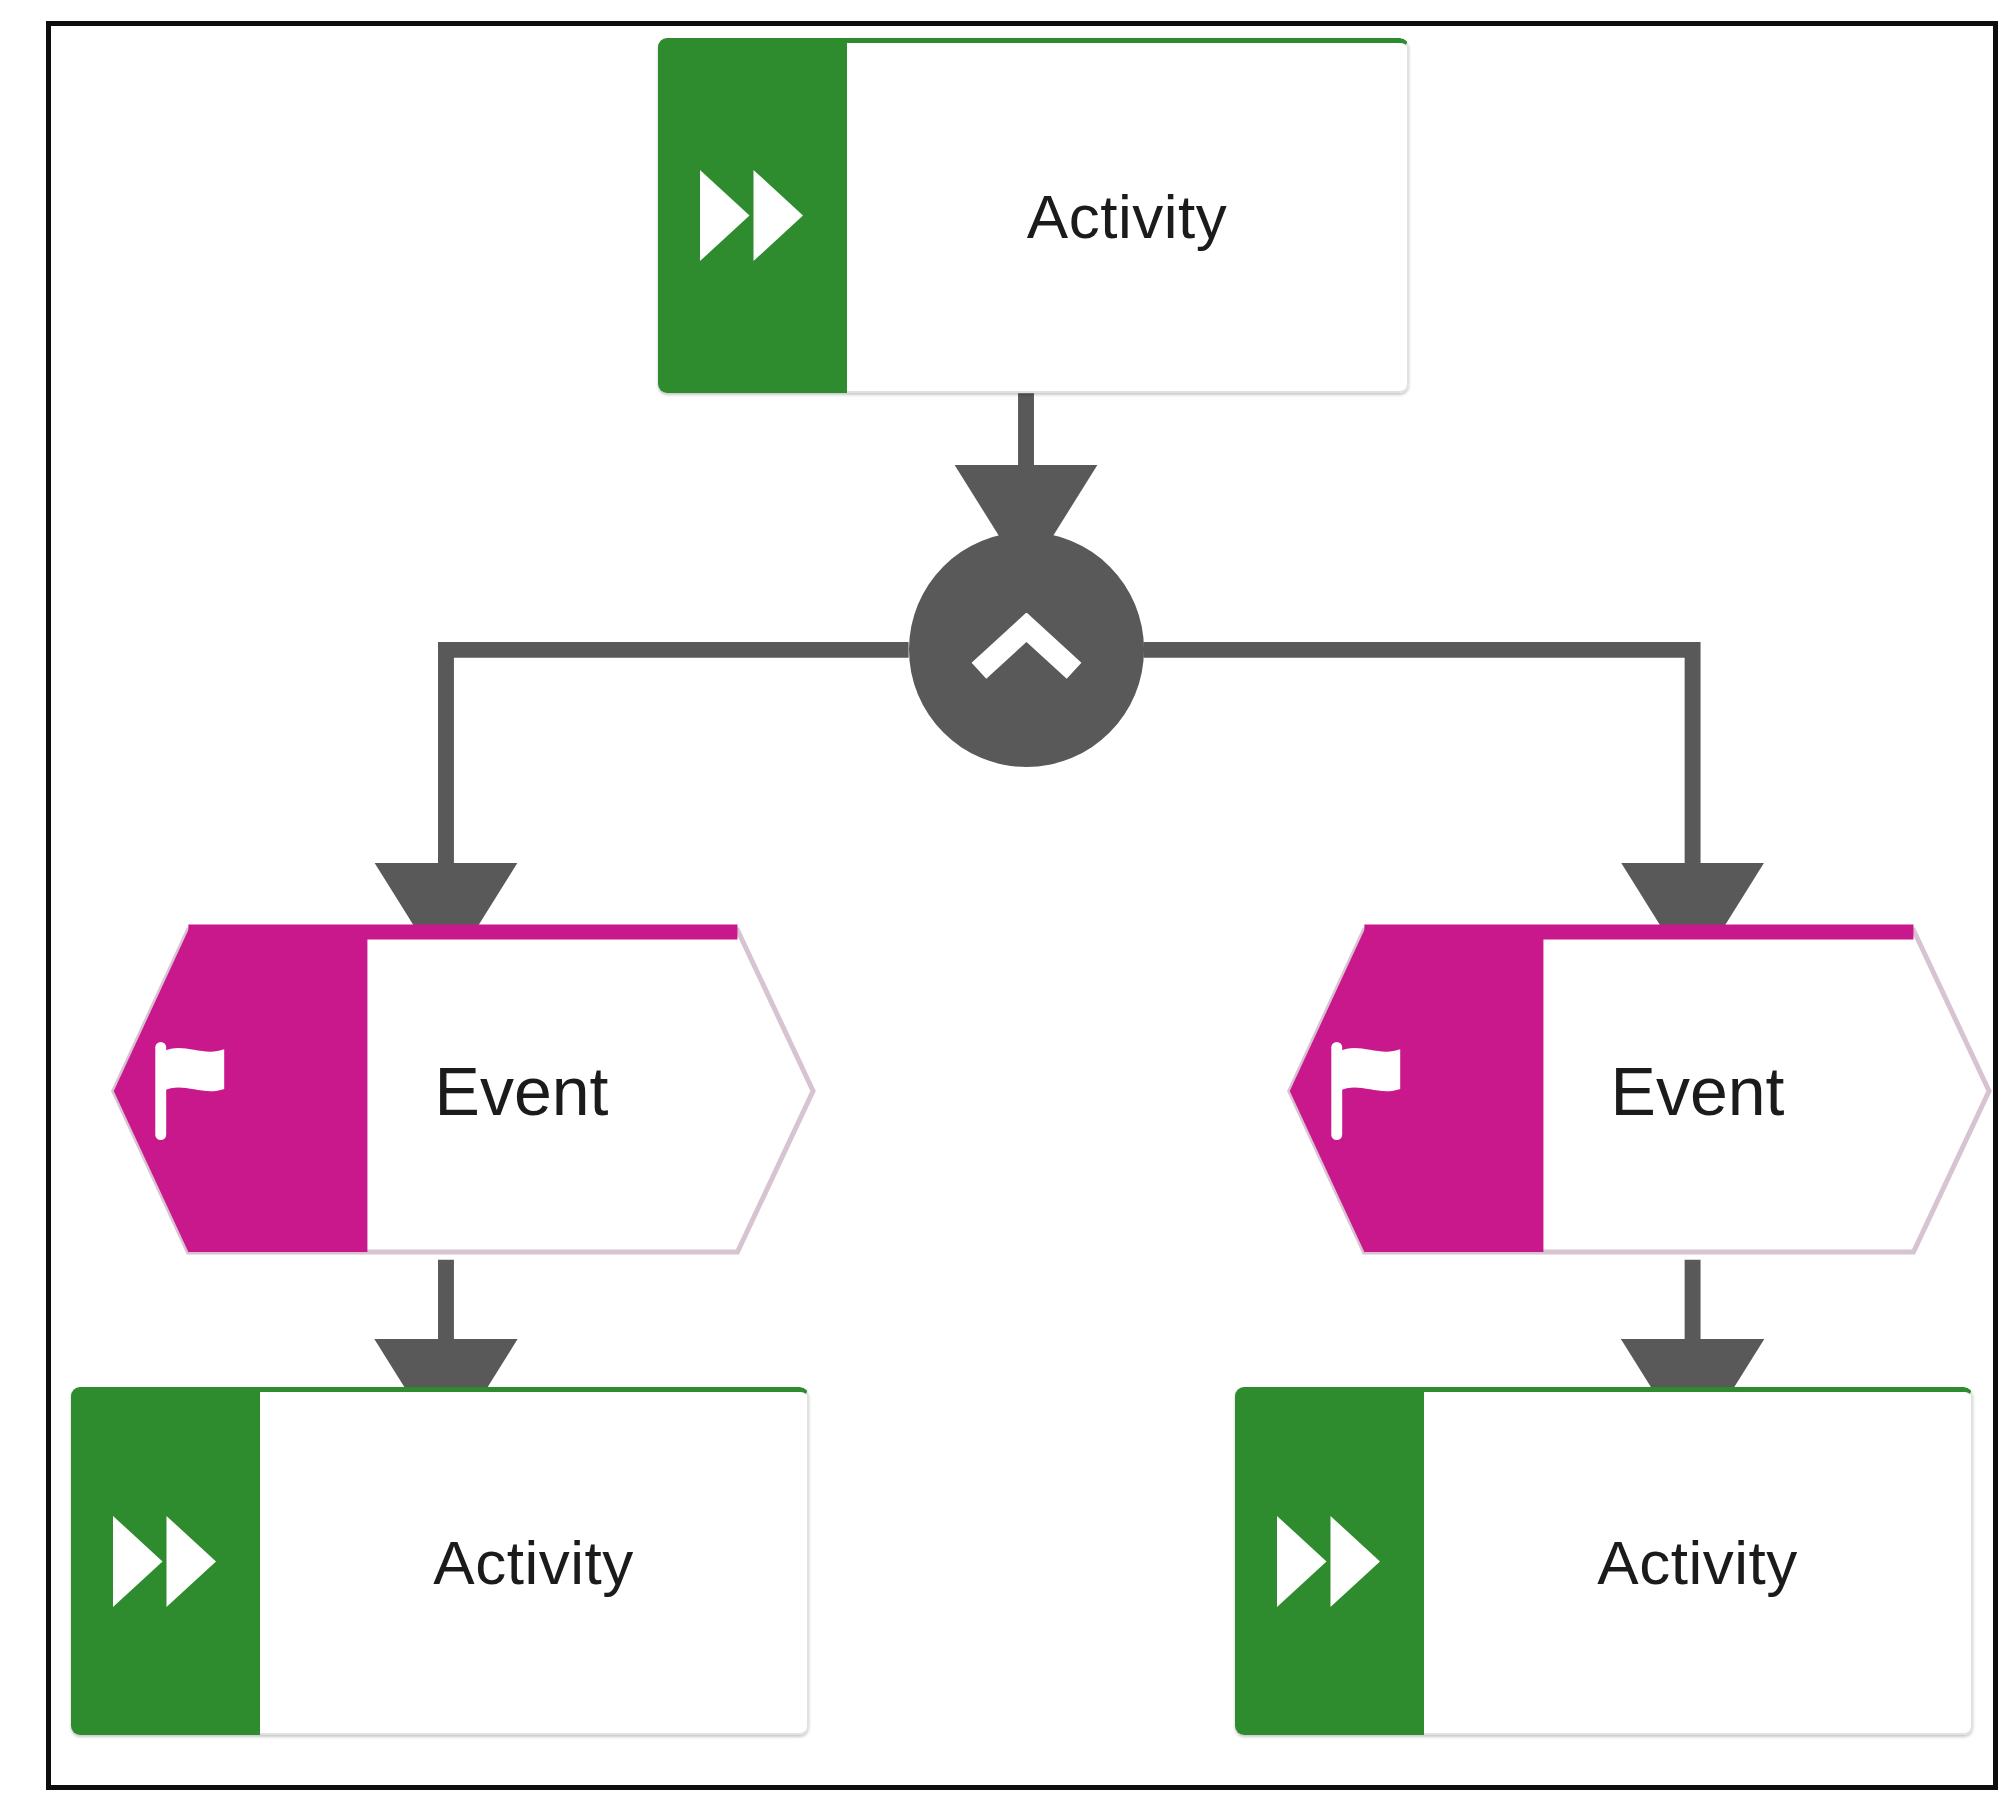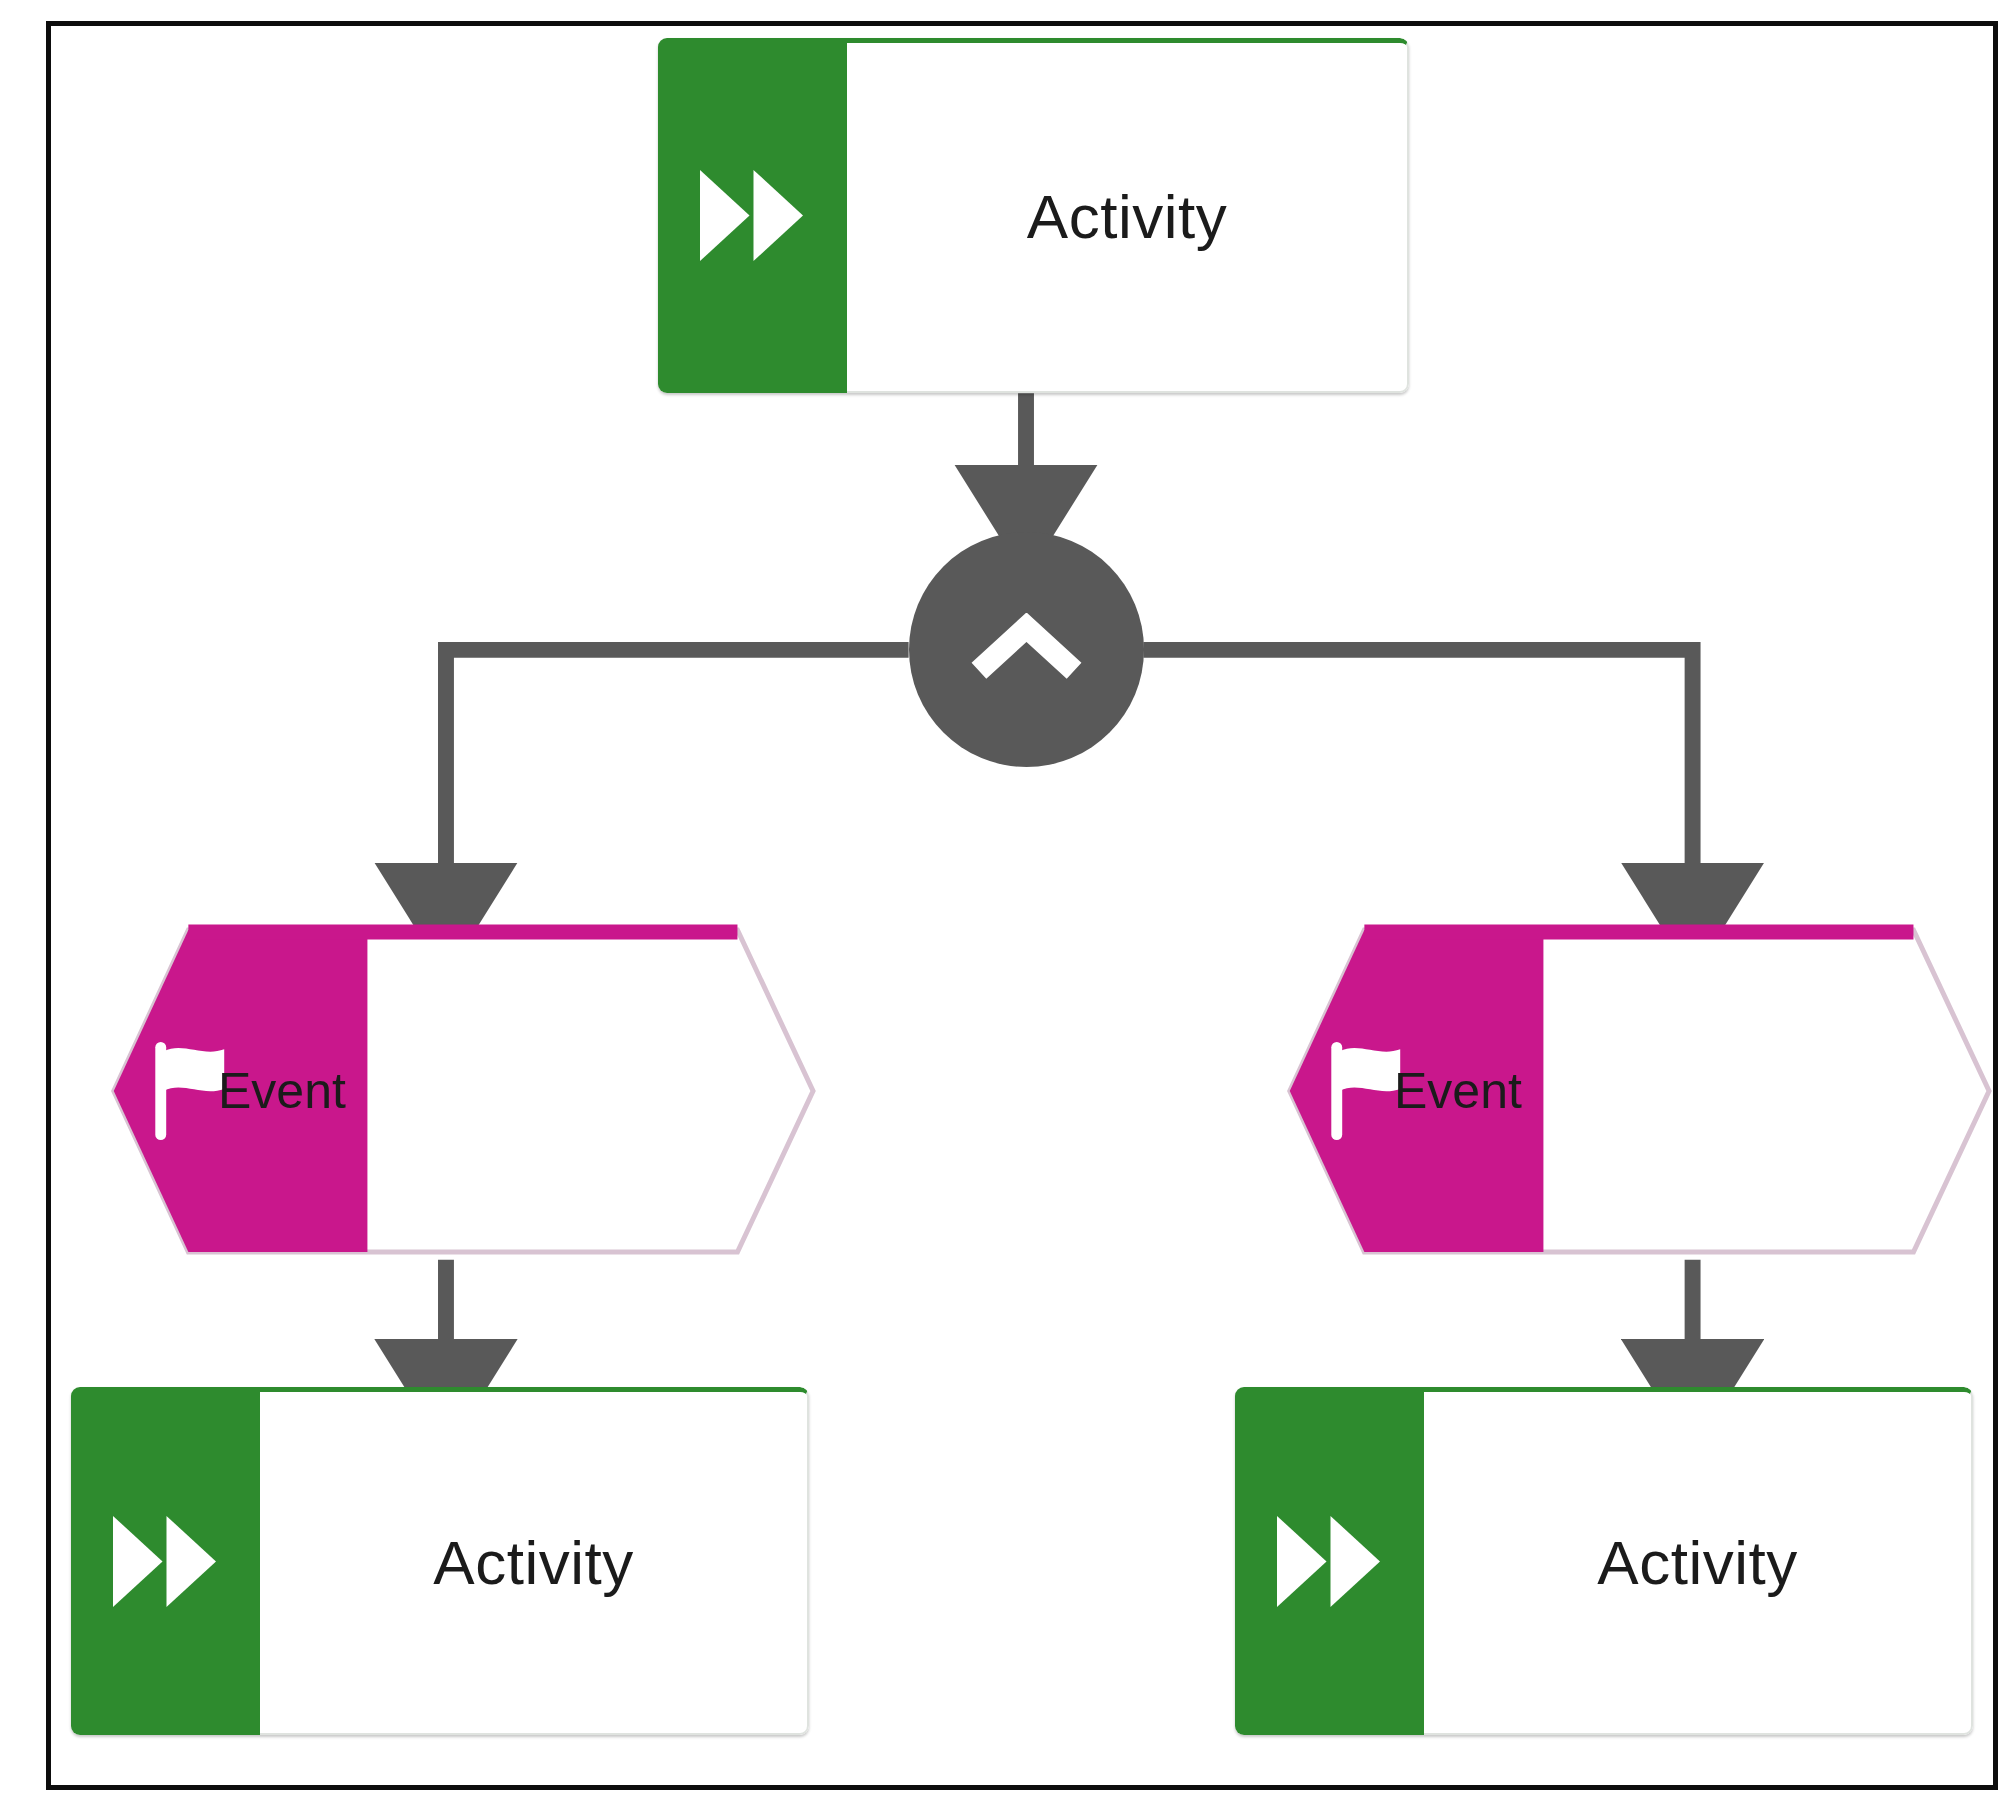--- a/index.html
+++ b/index.html
@@ -63,22 +63,22 @@
   .event{
     position:absolute;
     z-index:3;
   }
   .event .hexwrap{position:relative;width:100%;height:100%;}
   .event svg.hex{position:absolute;left:0;top:0;width:100%;height:100%;}
   .event .evlabel{
     position:absolute;
     left:0;right:0;top:50%;
     transform:translateY(-50%);
-    text-align:left;
-    font-size:50px;
+    text-align:center;
+    font-size:68px;
     color:#1b1b1b;
     line-height:1;
     padding-left:149px;
     box-sizing:border-box;
     pointer-events:none;
   }
   .event .flagholder{
     position:absolute;
     left:62px; top:50%;
     transform:translateY(-50%);

